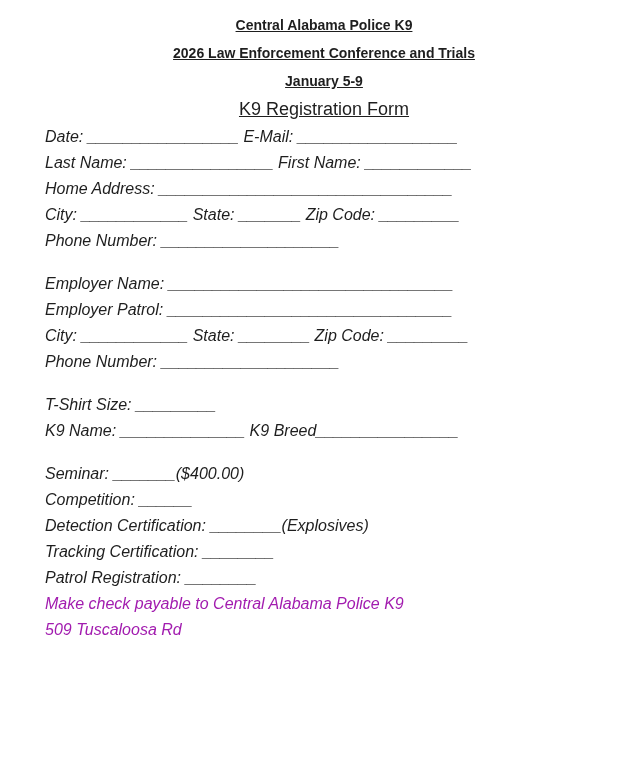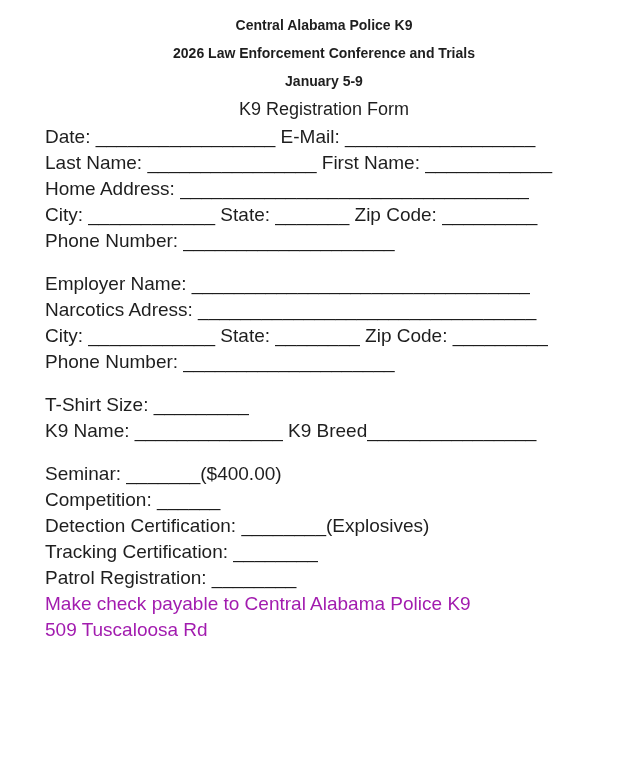--- a/index.html
+++ b/index.html
@@ -25,31 +25,33 @@
     text-align: center;
     margin-bottom: 4px;
   }
   .h-line {
     font-size: 14px;
     font-weight: bold;
     line-height: 19px;
     margin: 0 0 9px 0;
   }
   .h-line .u {
+    text-decoration: underline;
     text-align: right;
   }
   .form-title {
     font-weight: normal;
     font-size: 18px;
   }
   p.line {
     margin: 0 0 9px 0;
-    font-size: 19px;
+    font-size: 16px;
     line-height: 17px;
     white-space: nowrap;
+    font-style: italic;
   }
   .section { margin: 0; }
   .gap { margin-top: 26px; }
   .payment p.line { color: #a21caf; }
 </style>
 </head>
 <body>
 
 <div class="page">
 
@@ -63,21 +65,21 @@
   <div class="section">
     <p class="line">Date: _________________ E-Mail: __________________</p>
     <p class="line">Last Name: ________________ First Name: ____________</p>
     <p class="line">Home Address: _________________________________</p>
     <p class="line">City: ____________ State: _______ Zip Code: _________</p>
     <p class="line">Phone Number: ____________________</p>
   </div>
 
   <div class="section gap">
     <p class="line">Employer Name: ________________________________</p>
-    <p class="line">Narcotics Adress: ________________________________</p>
+    <p class="line">Employer Patrol: ________________________________</p>
     <p class="line">City: ____________ State: ________ Zip Code: _________</p>
     <p class="line">Phone Number: ____________________</p>
   </div>
 
   <div class="section gap">
     <p class="line">T-Shirt Size: _________</p>
     <p class="line">K9 Name: ______________ K9 Breed________________</p>
   </div>
 
   <div class="section gap">

